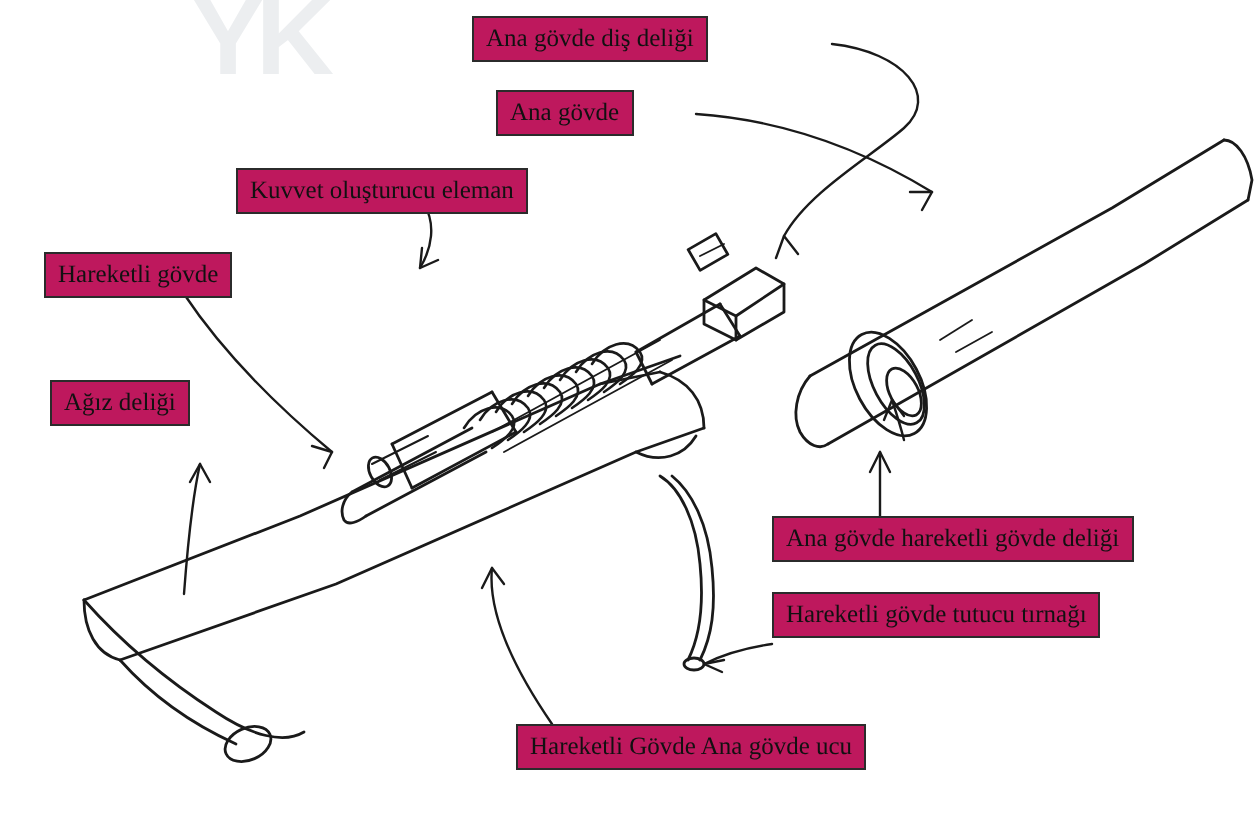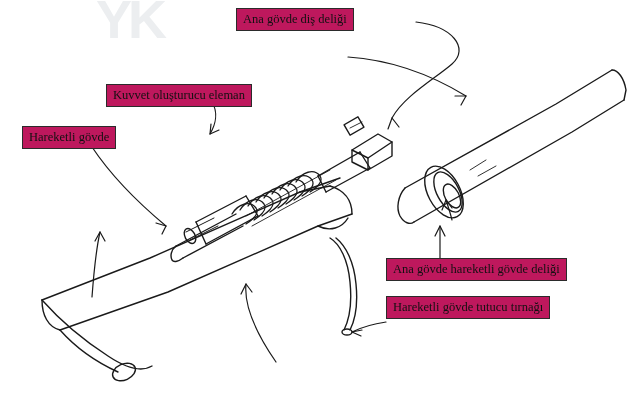--- a/index.html
+++ b/index.html
@@ -169,18 +169,21 @@
         <path d="M386,322 C372,324 360,328 352,332"></path>
         <path d="M352,332 L362,330 M352,332 L361,336"></path>
 
         <path d="M276,362 C254,330 244,304 246,284"></path>
         <path d="M246,284 L241,294 M246,284 L252,292"></path>
       </g>
     </g>
   </svg>
 
   <div class="label" style="left:236px; top:8px;">Ana gövde diş deliği</div>
-  <div class="label" style="left:106px; top:84px;">Kuvvet oluşturucu eleman</div>
+  <div class="label" style="left:248px; top:45px;">Ana gövde</div>
+  <div class="label" style="left:118px; top:84px;">Kuvvet oluşturucu eleman</div>
   <div class="label" style="left:22px;  top:126px;">Hareketli gövde</div>
+  <div class="label" style="left:25px;  top:190px;">Ağız deliği</div>
   <div class="label" style="left:386px; top:258px;text-align:center;">Ana gövde hareketli gövde deliği</div>
   <div class="label" style="left:386px; top:296px;">Hareketli gövde tutucu tırnağı</div>
+  <div class="label" style="left:258px; top:362px;">Hareketli Gövde Ana gövde ucu</div>
 
 </div>
 
 </body></html>

